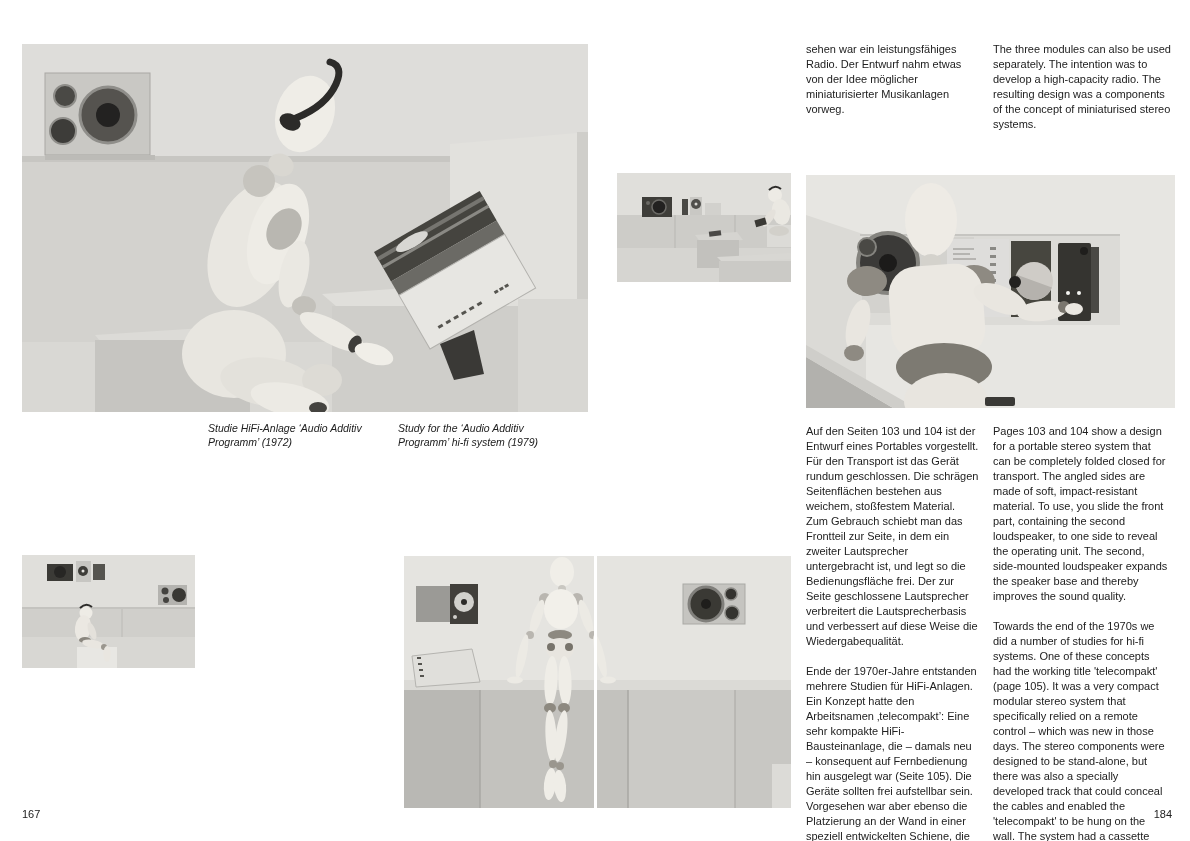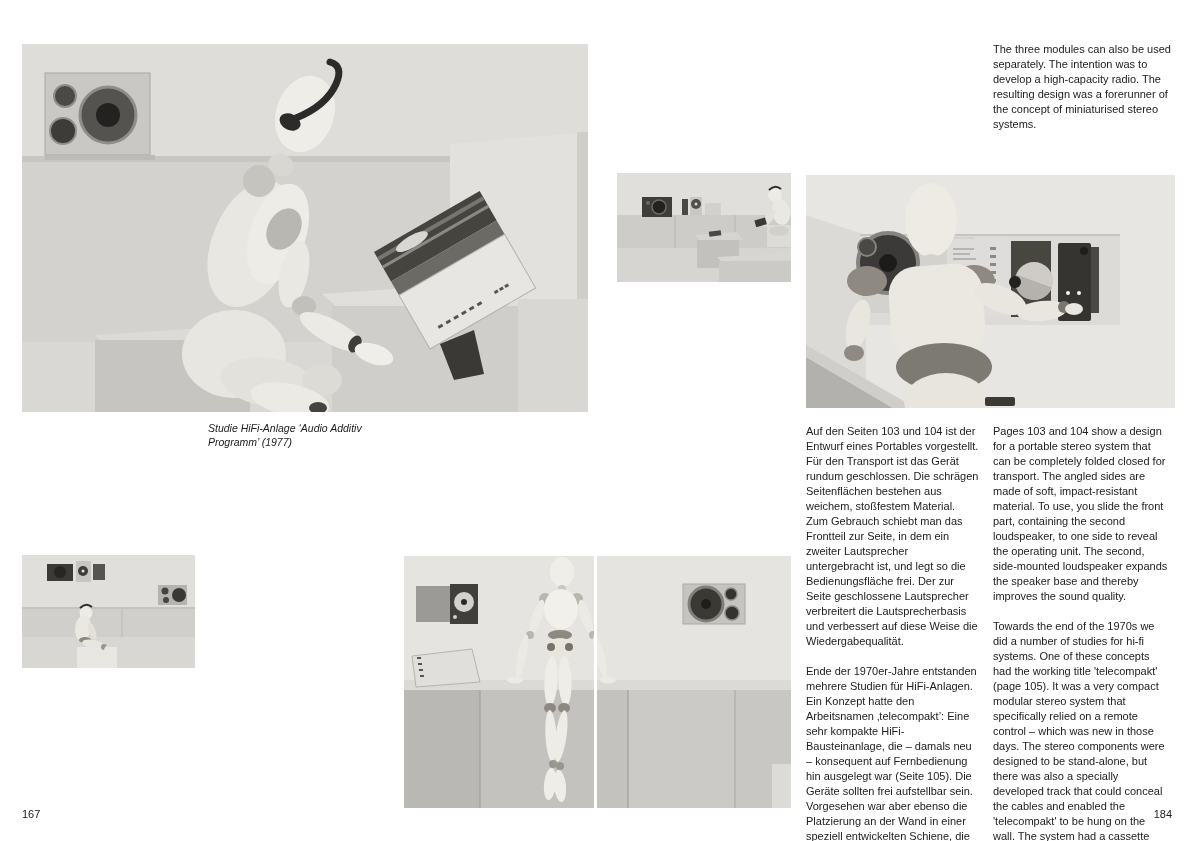--- a/index.html
+++ b/index.html
@@ -83,21 +83,22 @@
         <ellipse cx="262" cy="185" rx="16" ry="22" transform="rotate(30 262 185)" fill="#b9b7b1"></ellipse>
         <ellipse cx="272" cy="230" rx="14" ry="34" transform="rotate(12 272 230)" fill="#eae8e2"></ellipse>
         <ellipse cx="282" cy="262" rx="12" ry="10" fill="#c2c0ba"></ellipse>
         <ellipse cx="310" cy="288" rx="36" ry="12" transform="rotate(28 310 288)" fill="#eceae4"></ellipse>
         <ellipse cx="333" cy="300" rx="6" ry="9" transform="rotate(28 333 300)" fill="#3e3d3a"></ellipse>
         <ellipse cx="352" cy="310" rx="20" ry="10" transform="rotate(18 352 310)" fill="#f0eee8"></ellipse>
       </g>
     </svg>
   </figure>
 
-  <figcaption class="caption" style="left:208px;top:421px;width:178px;">Studie HiFi-Anlage ‘Audio Additiv Programm’ (1977)</figcaption>
+  <figcaption class="caption" style="left:208px;top:421px;width:178px;">Studie HiFi-Anlage ‘Audio Additiv Programm’ (1972)</figcaption>
+  <figcaption class="caption" style="left:398px;top:421px;width:178px;">Study for the ‘Audio Additiv Programm’ hi-fi system (1979)</figcaption>
 
   <figure class="photo" style="left:22px;top:555px;width:173px;height:113px;margin:0;" aria-label="Small room view with wall-mounted modules, loudspeaker and seated mannequin">
     <svg viewBox="0 0 173 113" preserveAspectRatio="none">
       <rect x="0" y="0" width="173" height="113" fill="#dcdbd7"></rect>
       <rect x="0" y="0" width="173" height="52" fill="#e0dfdb"></rect>
       <g>
         <rect x="25" y="9" width="26" height="17" fill="#3b3a36"></rect>
         <circle cx="38" cy="17" r="6" fill="#272624"></circle>
         <rect x="54" y="6" width="15" height="21" fill="#c7c6c2"></rect>
         <circle cx="61" cy="16" r="5" fill="#3e3d39"></circle>
@@ -232,22 +233,25 @@
         <ellipse cx="157" cy="180" rx="5.5" ry="26" transform="rotate(8 157 180)" fill="#eeece6"></ellipse>
         <circle cx="149" cy="208" r="4" fill="#9a968e"></circle>
         <circle cx="156" cy="210" r="4" fill="#9a968e"></circle>
         <ellipse cx="146" cy="228" rx="6" ry="16" transform="rotate(6 146 228)" fill="#efede7"></ellipse>
         <ellipse cx="156" cy="230" rx="6" ry="16" transform="rotate(-6 156 230)" fill="#efede7"></ellipse>
       </g>
       <rect x="190" y="0" width="3" height="252" fill="#ffffff"></rect>
     </svg>
   </figure>
 
+  <div class="txt" style="left:806px;top:42px;width:175px;">
+    <p>sehen war ein leistungsfähiges Radio. Der Entwurf nahm etwas von der Idee möglicher miniaturisierter Musikanlagen vorweg.</p>
+  </div>
   <div class="txt" style="left:993px;top:42px;width:178px;">
-    <p>The three modules can also be used separately. The intention was to develop a high-capacity radio. The resulting design was a forerunner of the concept of miniaturised stereo systems.</p>
+    <p>The three modules can also be used separately. The intention was to develop a high-capacity radio. The resulting design was a components of the concept of miniaturised stereo systems.</p>
   </div>
 
   <figure class="photo" style="left:806px;top:175px;width:369px;height:233px;margin:0;" aria-label="Mannequin seen from behind operating wall-mounted telecompakt modules">
     <svg viewBox="0 0 369 233" preserveAspectRatio="none">
       <rect x="0" y="0" width="369" height="233" fill="#e7e6e2"></rect>
       <polygon points="0,40 60,60 60,233 0,233" fill="#dbdad6"></polygon>
       <polygon points="0,182 87,233 0,233" fill="#b2b1ad"></polygon>
       <polygon points="0,170 110,233 87,233 0,182" fill="#cfceca"></polygon>
       <g>
         <rect x="54" y="60" width="260" height="90" fill="#dcdbd7"></rect>

